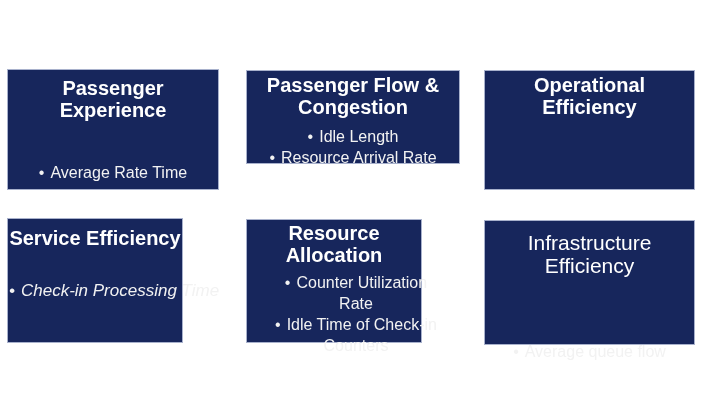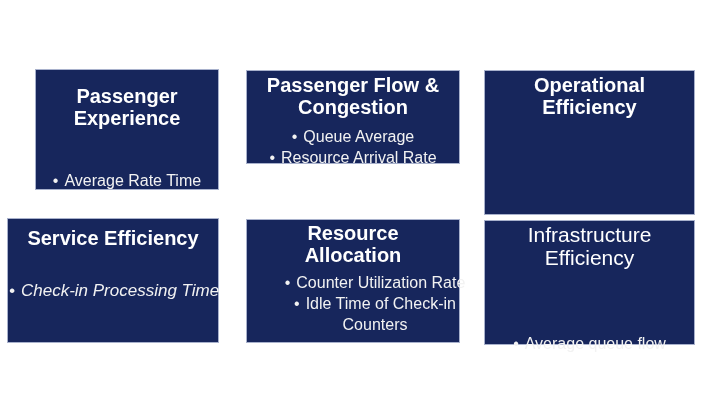--- a/index.html
+++ b/index.html
@@ -45,26 +45,26 @@
   .bullet {
     font-size: 16px;
     line-height: 21px;
     color: var(--bullet-text, #f2f2f2);
     padding: 0 4px;
   }
   .bullet .bullet-dot { margin-right: 6px; }
   .bullet.wide { font-size: 17px; white-space: nowrap; padding: 0 1px; font-style: italic; }
 
   
-  .c1 { left: 7px;   top: 69px;  width: 184px; height: 121px; padding-top: 15px; margin-left: 28px; }
+  .c1 { left: 7px;   top: 69px;  width: 212px; height: 121px; padding-top: 7px; }
   .c2 { left: 246px; top: 70px;  width: 214px; height: 94px; padding-top: 3px; }
-  .c3 { left: 484px; top: 70px;  width: 211px; height: 145px; padding-top: 3px; }
-  .c4 { left: 7px;   top: 218px; width: 212px; height: 125px; padding-top: 8px; }
-  .c5 { left: 246px; top: 219px; width: 214px; height: 124px; padding-top: 2px; }
-  .c6 { left: 484px; top: 220px; width: 211px; height: 125px; padding-top: 2px; }
+  .c3 { left: 484px; top: 70px;  width: 211px; height: 120px; padding-top: 3px; }
+  .c4 { left: 7px;   top: 218px; width: 176px; height: 125px; padding-top: 8px; }
+  .c5 { left: 246px; top: 219px; width: 176px; height: 124px; padding-top: 2px; }
+  .c6 { left: 484px; top: 220px; width: 211px; height: 125px; padding-top: 10px; }
 
   .c1 .bullets { margin-top: 41px; }
   .c2 .bullets { margin-top: 8px; }
   .c3 .bullets { margin-top: 33px; }
   .c4 .bullets { margin-top: 31px; }
   .c5 .bullets { margin-top: 6px; padding-left: 44px; }
   .c6 .bullets { margin-top: 64px; }
 </style>
 </head>
 <body>
@@ -74,21 +74,21 @@
   <div class="card c1">
     <div class="card-title">Passenger Experience</div>
     <div class="bullets">
       <div class="bullet"><span class="bullet-dot">•</span><span>Average Rate Time</span></div>
     </div>
   </div>
 
   <div class="card c2">
     <div class="card-title">Passenger Flow &amp; Congestion</div>
     <div class="bullets">
-      <div class="bullet"><span class="bullet-dot">•</span><span>Queue Average</span></div>
+      <div class="bullet"><span class="bullet-dot">•</span><span>Idle Length</span></div>
       <div class="bullet"><span class="bullet-dot">•</span><span>Resource Arrival Rate</span></div>
     </div>
   </div>
 
   <div class="card c3">
     <div class="card-title">Operational Efficiency</div>
   </div>
 
   <div class="card c4">
     <div class="card-title">Service Efficiency</div>

